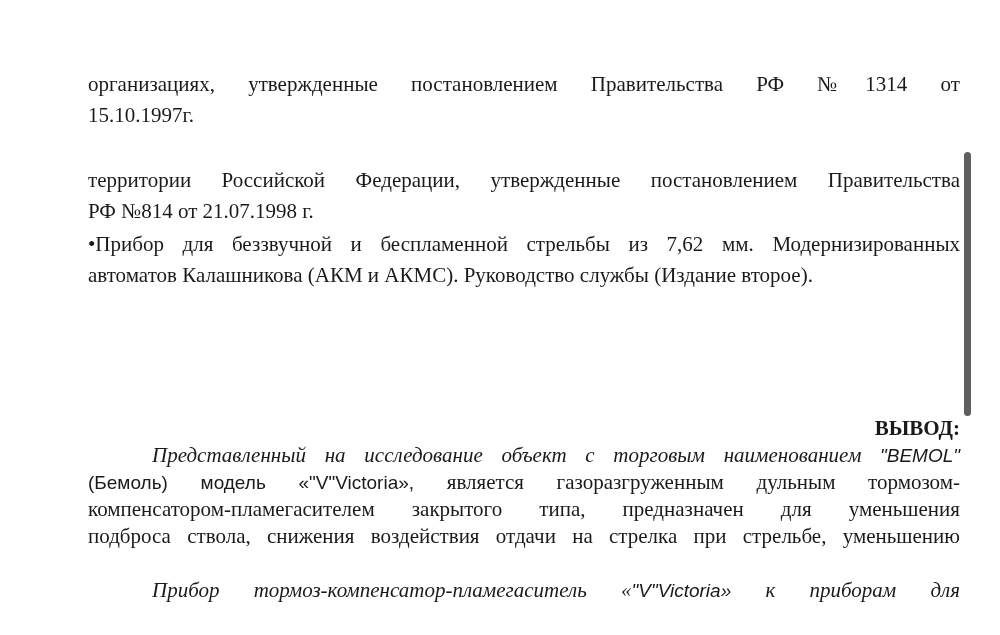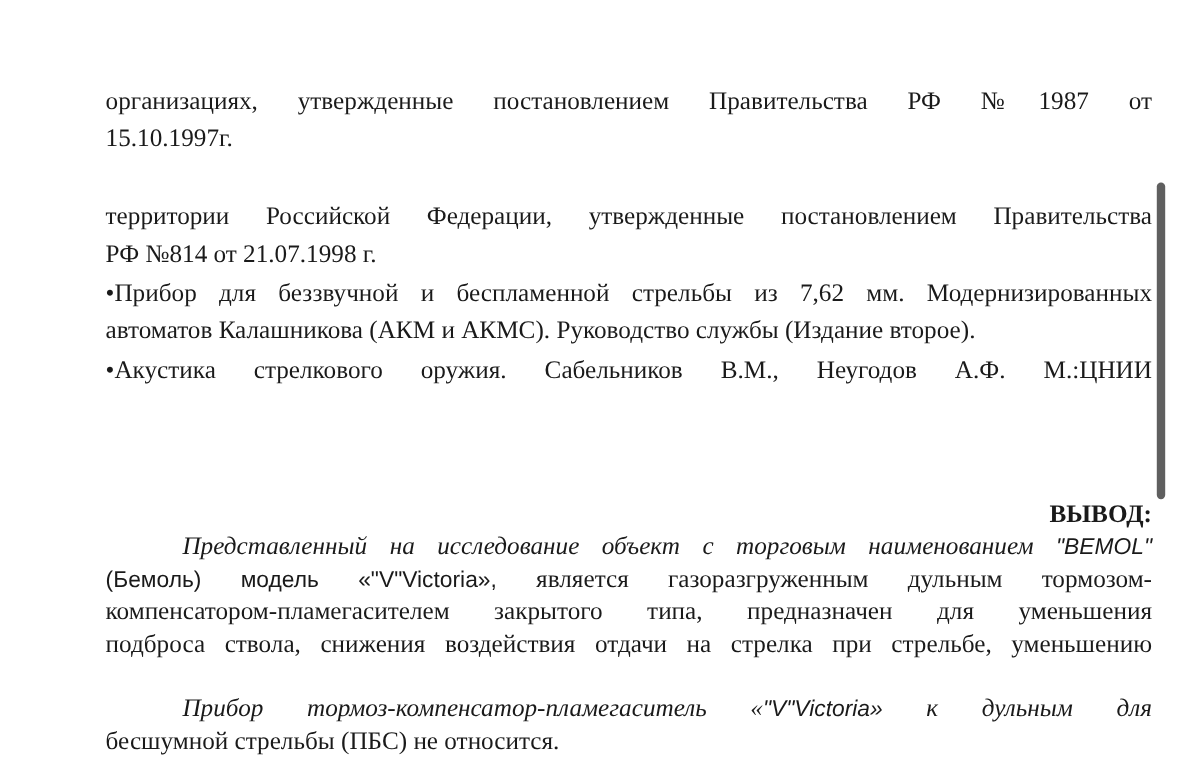--- a/index.html
+++ b/index.html
@@ -27,35 +27,33 @@
     .scrollbar {
       position: absolute; left: 964px; top: 152px; width: 7px; height: 264px;
       background: #5f5f5f; border-radius: 4px;
     }
   </style>
 </head>
 <body>
 
 <div class="page">
 
-  <div class="line" style="top:72px">организациях, утвержденные постановлением Правительства РФ №1987 от</div>
+  <div class="line" style="top:72px">организациях, утвержденные постановлением Правительства РФ №1314 от</div>
   <div class="line last" style="top:103px">15.10.1997г.</div>
 
   <div class="line" style="top:168px">территории Российской Федерации, утвержденные постановлением Правительства</div>
   <div class="line last" style="top:199px">РФ №814 от 21.07.1998 г.</div>
 
   <div class="line" style="top:232px">•Прибор для беззвучной и беспламенной стрельбы из 7,62 мм. Модернизированных</div>
   <div class="line last" style="top:263px">автоматов Калашникова (АКМ и АКМС). Руководство службы (Издание второе).</div>
 
-  <div class="line" style="top:296px">•Акустика стрелкового оружия. Сабельников В.М., Неугодов А.Ф. М.:ЦНИИ</div>
 
   <div class="heading">ВЫВОД:</div>
 
   <div class="line indent" style="top:443px"><span>Представленный на исследование объект с торговым наименованием </span><span class="sans">"BEMOL"</span></div>
   <div class="line" style="top:470px"><span class="sans">(Бемоль) модель «"V"Victoria», </span><span>является газоразгруженным дульным тормозом-</span></div>
   <div class="line" style="top:497px">компенсатором-пламегасителем закрытого типа, предназначен для уменьшения</div>
   <div class="line" style="top:524px">подброса ствола, снижения воздействия отдачи на стрелка при стрельбе, уменьшению</div>
 
-  <div class="line indent" style="top:578px"><span>Прибор тормоз-компенсатор-пламегаситель «</span><span class="sans">"V"Victoria»</span><span> к дульным для</span></div>
-  <div class="line last" style="top:605px">бесшумной стрельбы (ПБС) не относится.</div>
+  <div class="line indent" style="top:578px"><span>Прибор тормоз-компенсатор-пламегаситель «</span><span class="sans">"V"Victoria»</span><span> к приборам для</span></div>
 </div>
 
 <div class="scrollbar"></div>
 
 </body></html>

